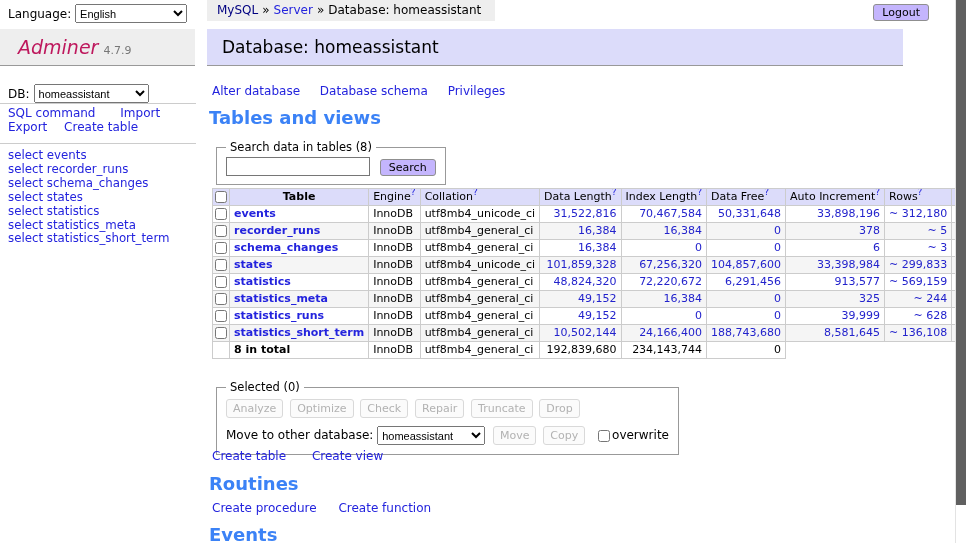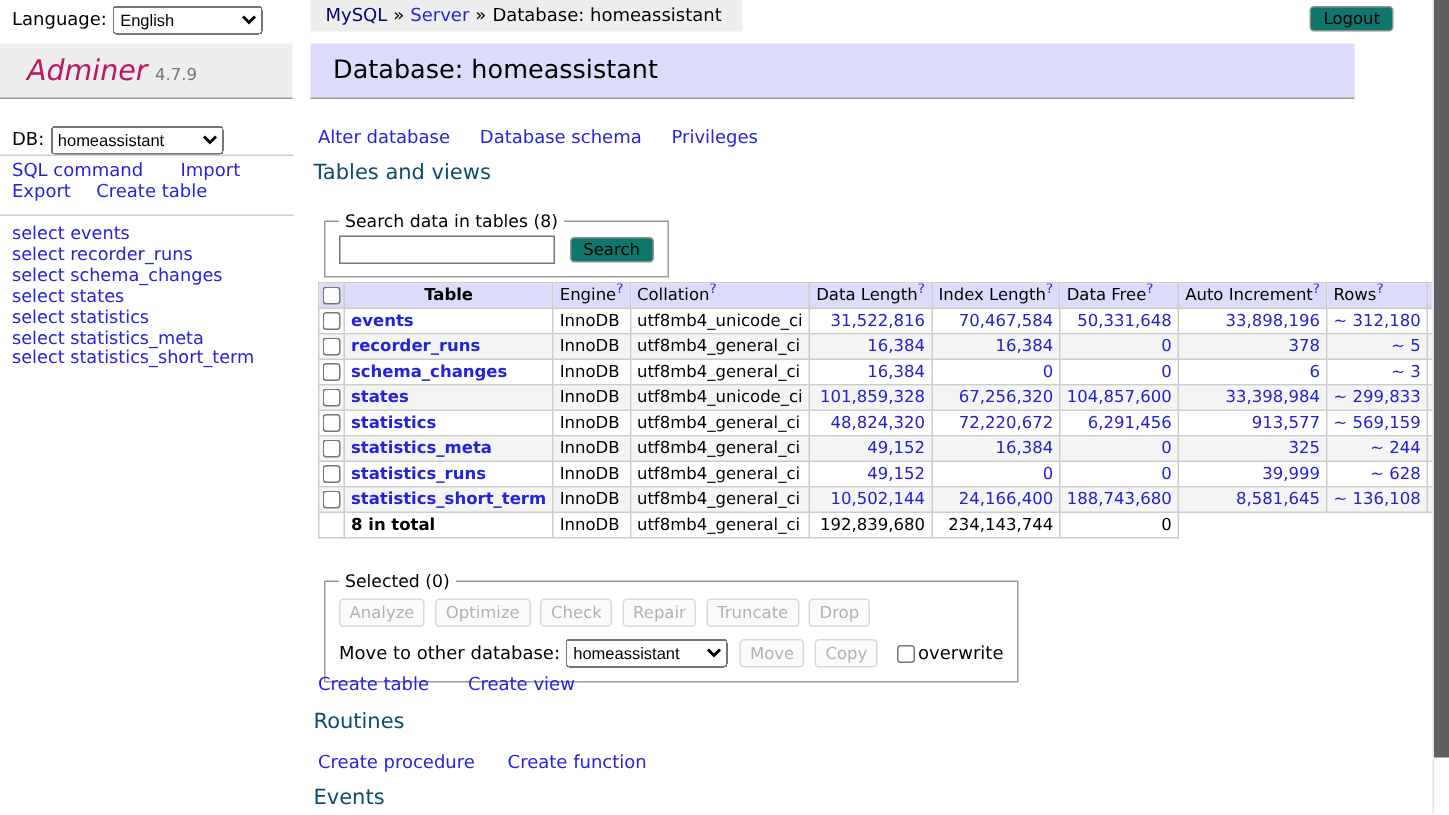--- a/index.html
+++ b/index.html
@@ -4,48 +4,48 @@
 <style>
   html,body{margin:0;padding:0;}
   body{
     width:966px;height:543px;position:relative;overflow:hidden;
     background:#fff;color:#000;
     font-family:"DejaVu Sans","Liberation Sans",sans-serif;font-size:12px;
   }
   a{color:var(--link);text-decoration:none;cursor:pointer;}
   
   #lang-row{position:absolute;top:4px;left:8px;white-space:nowrap;}
-  #lang-row select{width:100px;font-size:11px;height:19px;}
+  #lang-row select{width:112px;font-size:11px;height:19px;}
   #app-title{position:absolute;top:29px;left:0;width:195px;height:37px;background:#eee;
     border-bottom:1px solid #999;line-height:37px;padding-left:18px;box-sizing:border-box;}
   #app-title .name{font-style:italic;font-size:19px;color:#be185d;}
   #app-title .ver{font-size:11px;color:#777;margin-left:5px;}
   #db-row{position:absolute;top:84px;left:8px;white-space:nowrap;}
   #db-row select{width:115px;font-size:11px;height:19px;margin-left:4px;}
   .side-rule{position:absolute;left:0;width:196px;border-top:1px solid #ccc;height:0;}
   #action-links{position:absolute;top:106px;left:8px;line-height:14px;}
   #action-links a{display:inline-block;}
   #table-links{position:absolute;top:149px;left:8px;}
   #table-links a{display:block;font-size:11.8px;line-height:13.9px;}
   
   #breadcrumb{position:absolute;left:207px;top:0;height:21px;line-height:21px;
     background:var(--bcg);padding:0 14px 0 10px;white-space:nowrap;}
   #breadcrumb .sys{color:var(--navy);}
   #breadcrumb .sep{color:#000;margin:0 4px;}
   #logout-btn{position:absolute;top:4px;right:37px;}
-  .btn{font-family:inherit;font-size:11px;padding:1px 8px;background:#0f766e;
+  .btn{font-family:inherit;font-size:11px;padding:1px 8px;background:#c4b5fd;
     border:1px solid #8f8f8f;border-radius:3px;color:#000;}
   .btn.disabled{background:#fbfbfb;border-color:#d9d9d9;color:#b2b2b2;}
   
   #page-title{position:absolute;left:207px;top:29px;width:696px;height:37px;box-sizing:border-box;
     background:var(--lav);border-bottom:1px solid #999;line-height:36px;padding-left:15px;
     font-size:17px;}
   #db-links{position:absolute;top:84px;left:212px;}
   #db-links a{margin-right:16px;}
-  .h3{font-size:14px;font-weight:normal;color:#0c4a6e;}
+  .h3{font-size:18px;font-weight:bold;color:#3b82f6;}
   #tables-heading{position:absolute;top:107px;left:209px;}
   
   fieldset{border:1px solid #999;margin:4px;}
   legend{font-size:11.5px;padding:0 4px;}
   #search-fs{position:absolute;top:136px;left:212px;padding:3px 9px 8px;}
   #search-fs input[type=text]{width:138px;height:15px;border:1px solid #767676;font-size:11px;padding:1px 2px;}
   #search-fs .btn{margin-left:6px;}
   
   #tables-table{position:absolute;top:188px;left:212px;border-collapse:collapse;font-size:11px;table-layout:fixed;}
   #tables-table th,#tables-table td{border:1px solid #ccc;padding:1px 4px;height:14px;line-height:14px;

